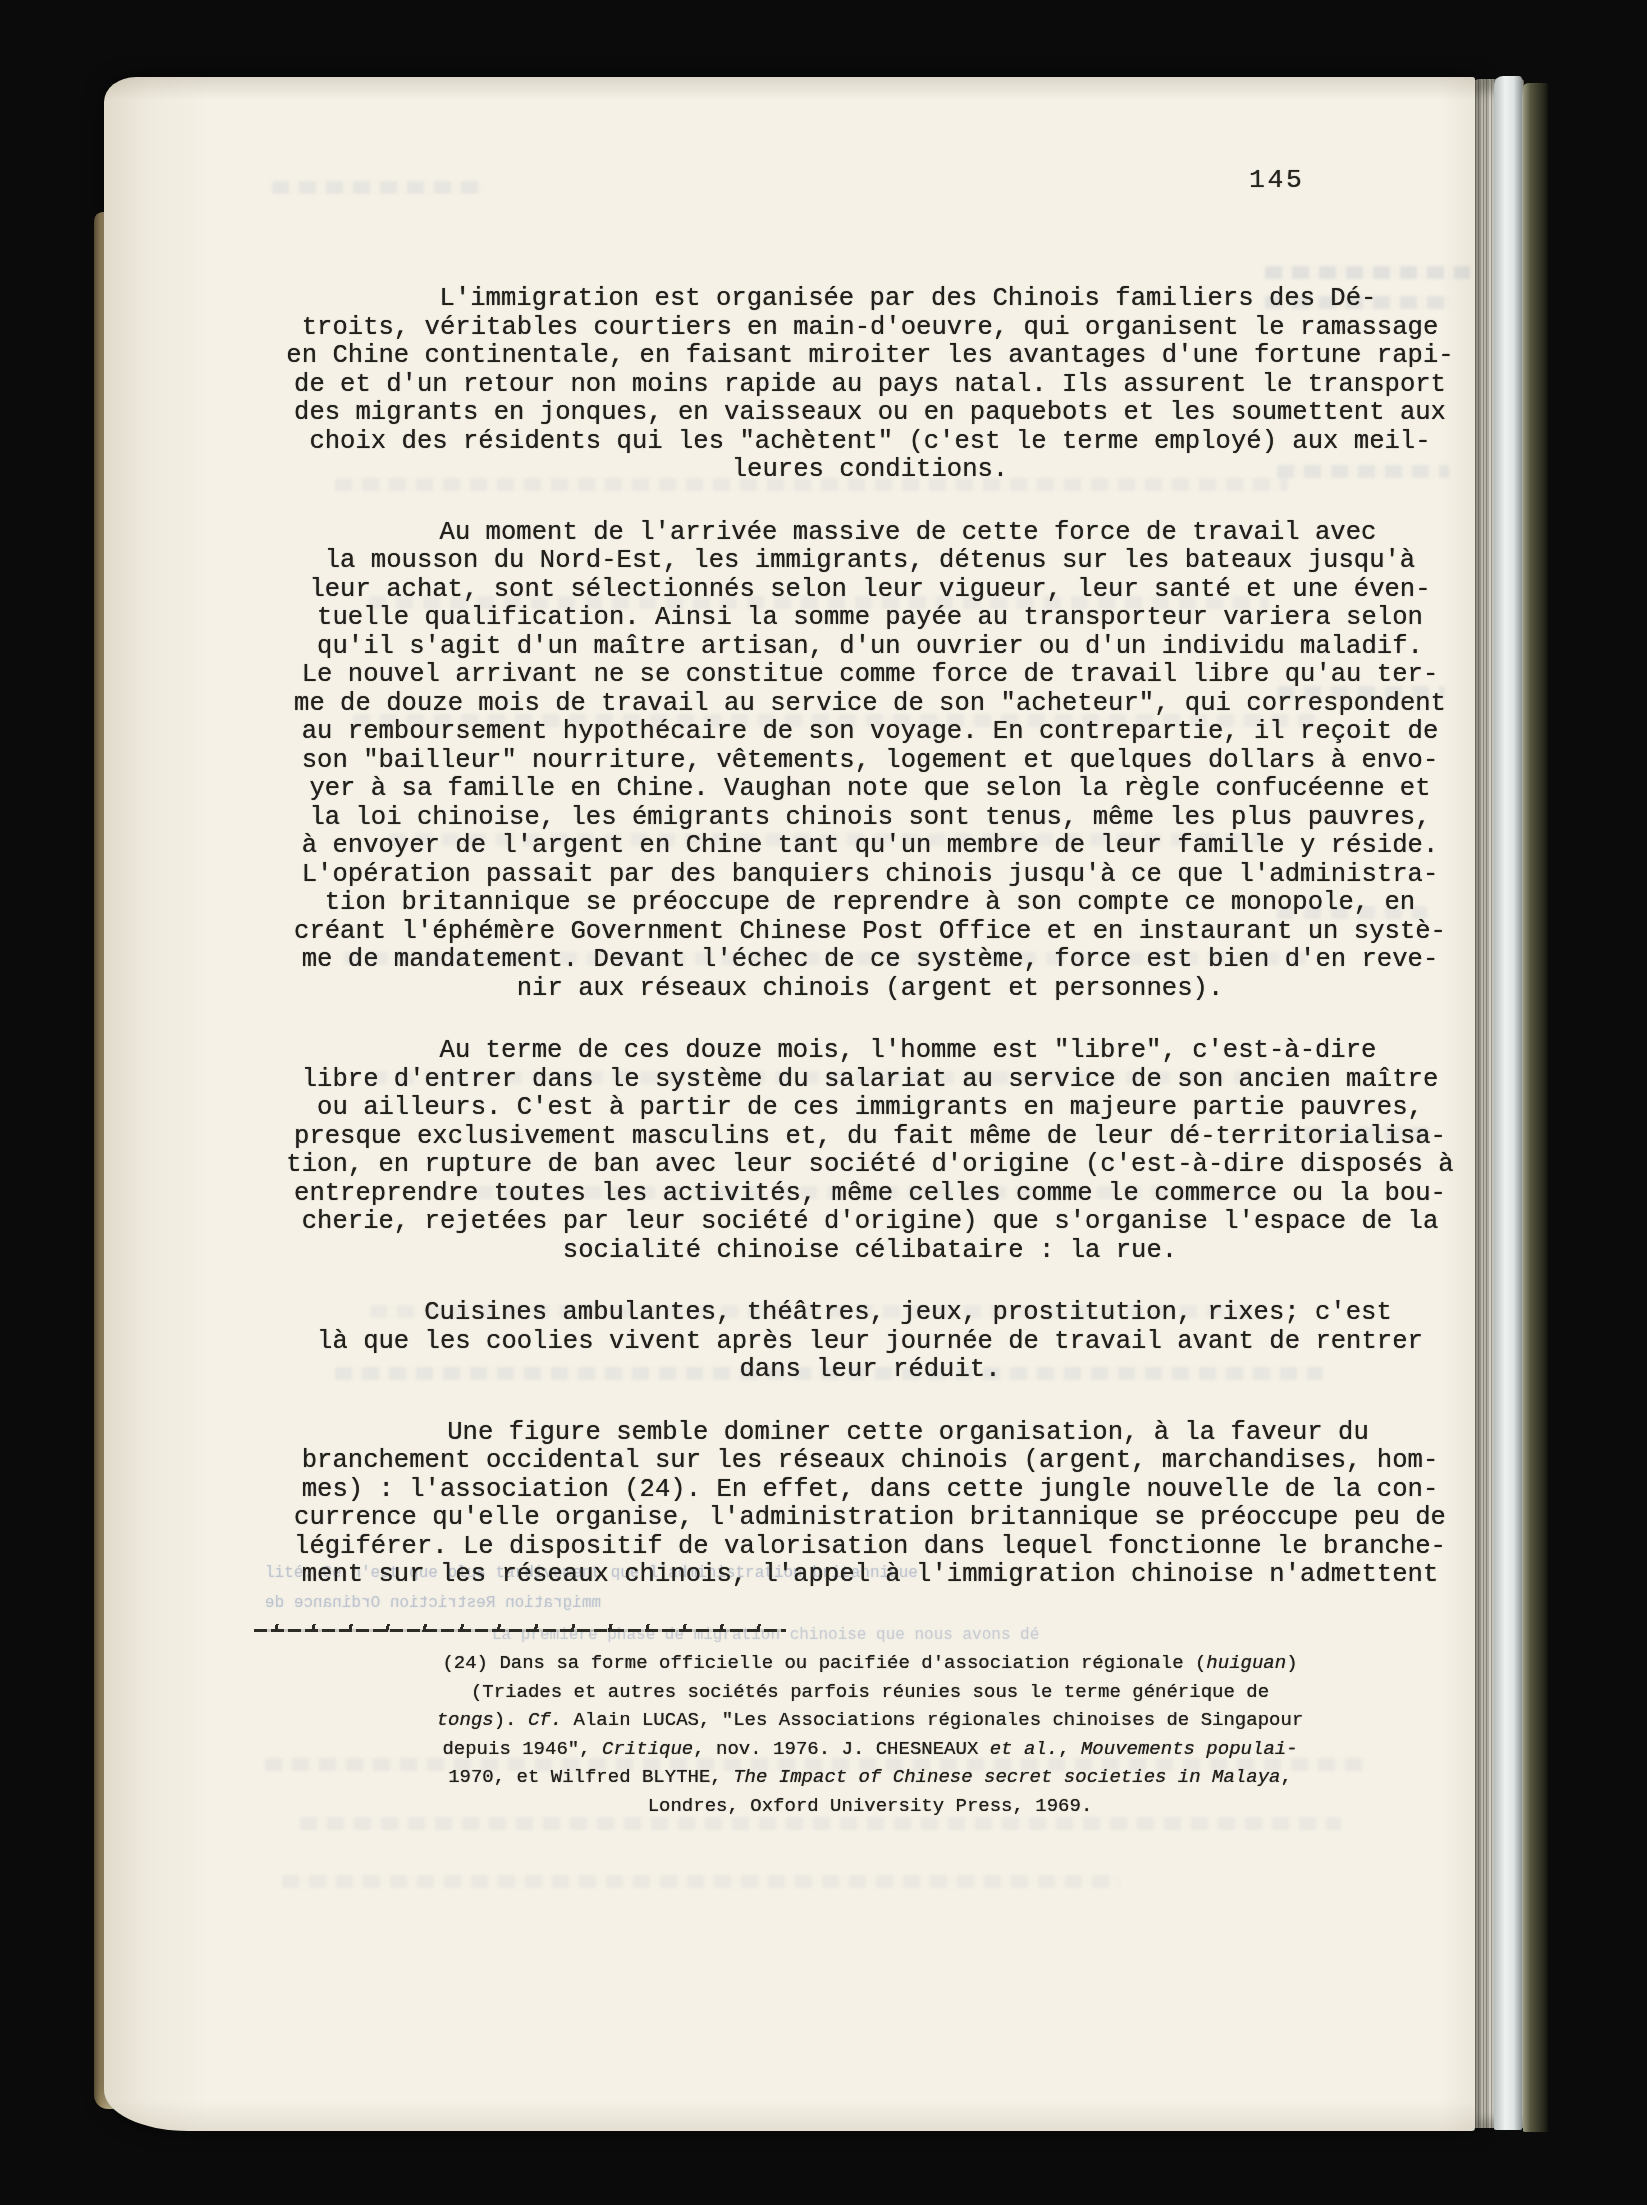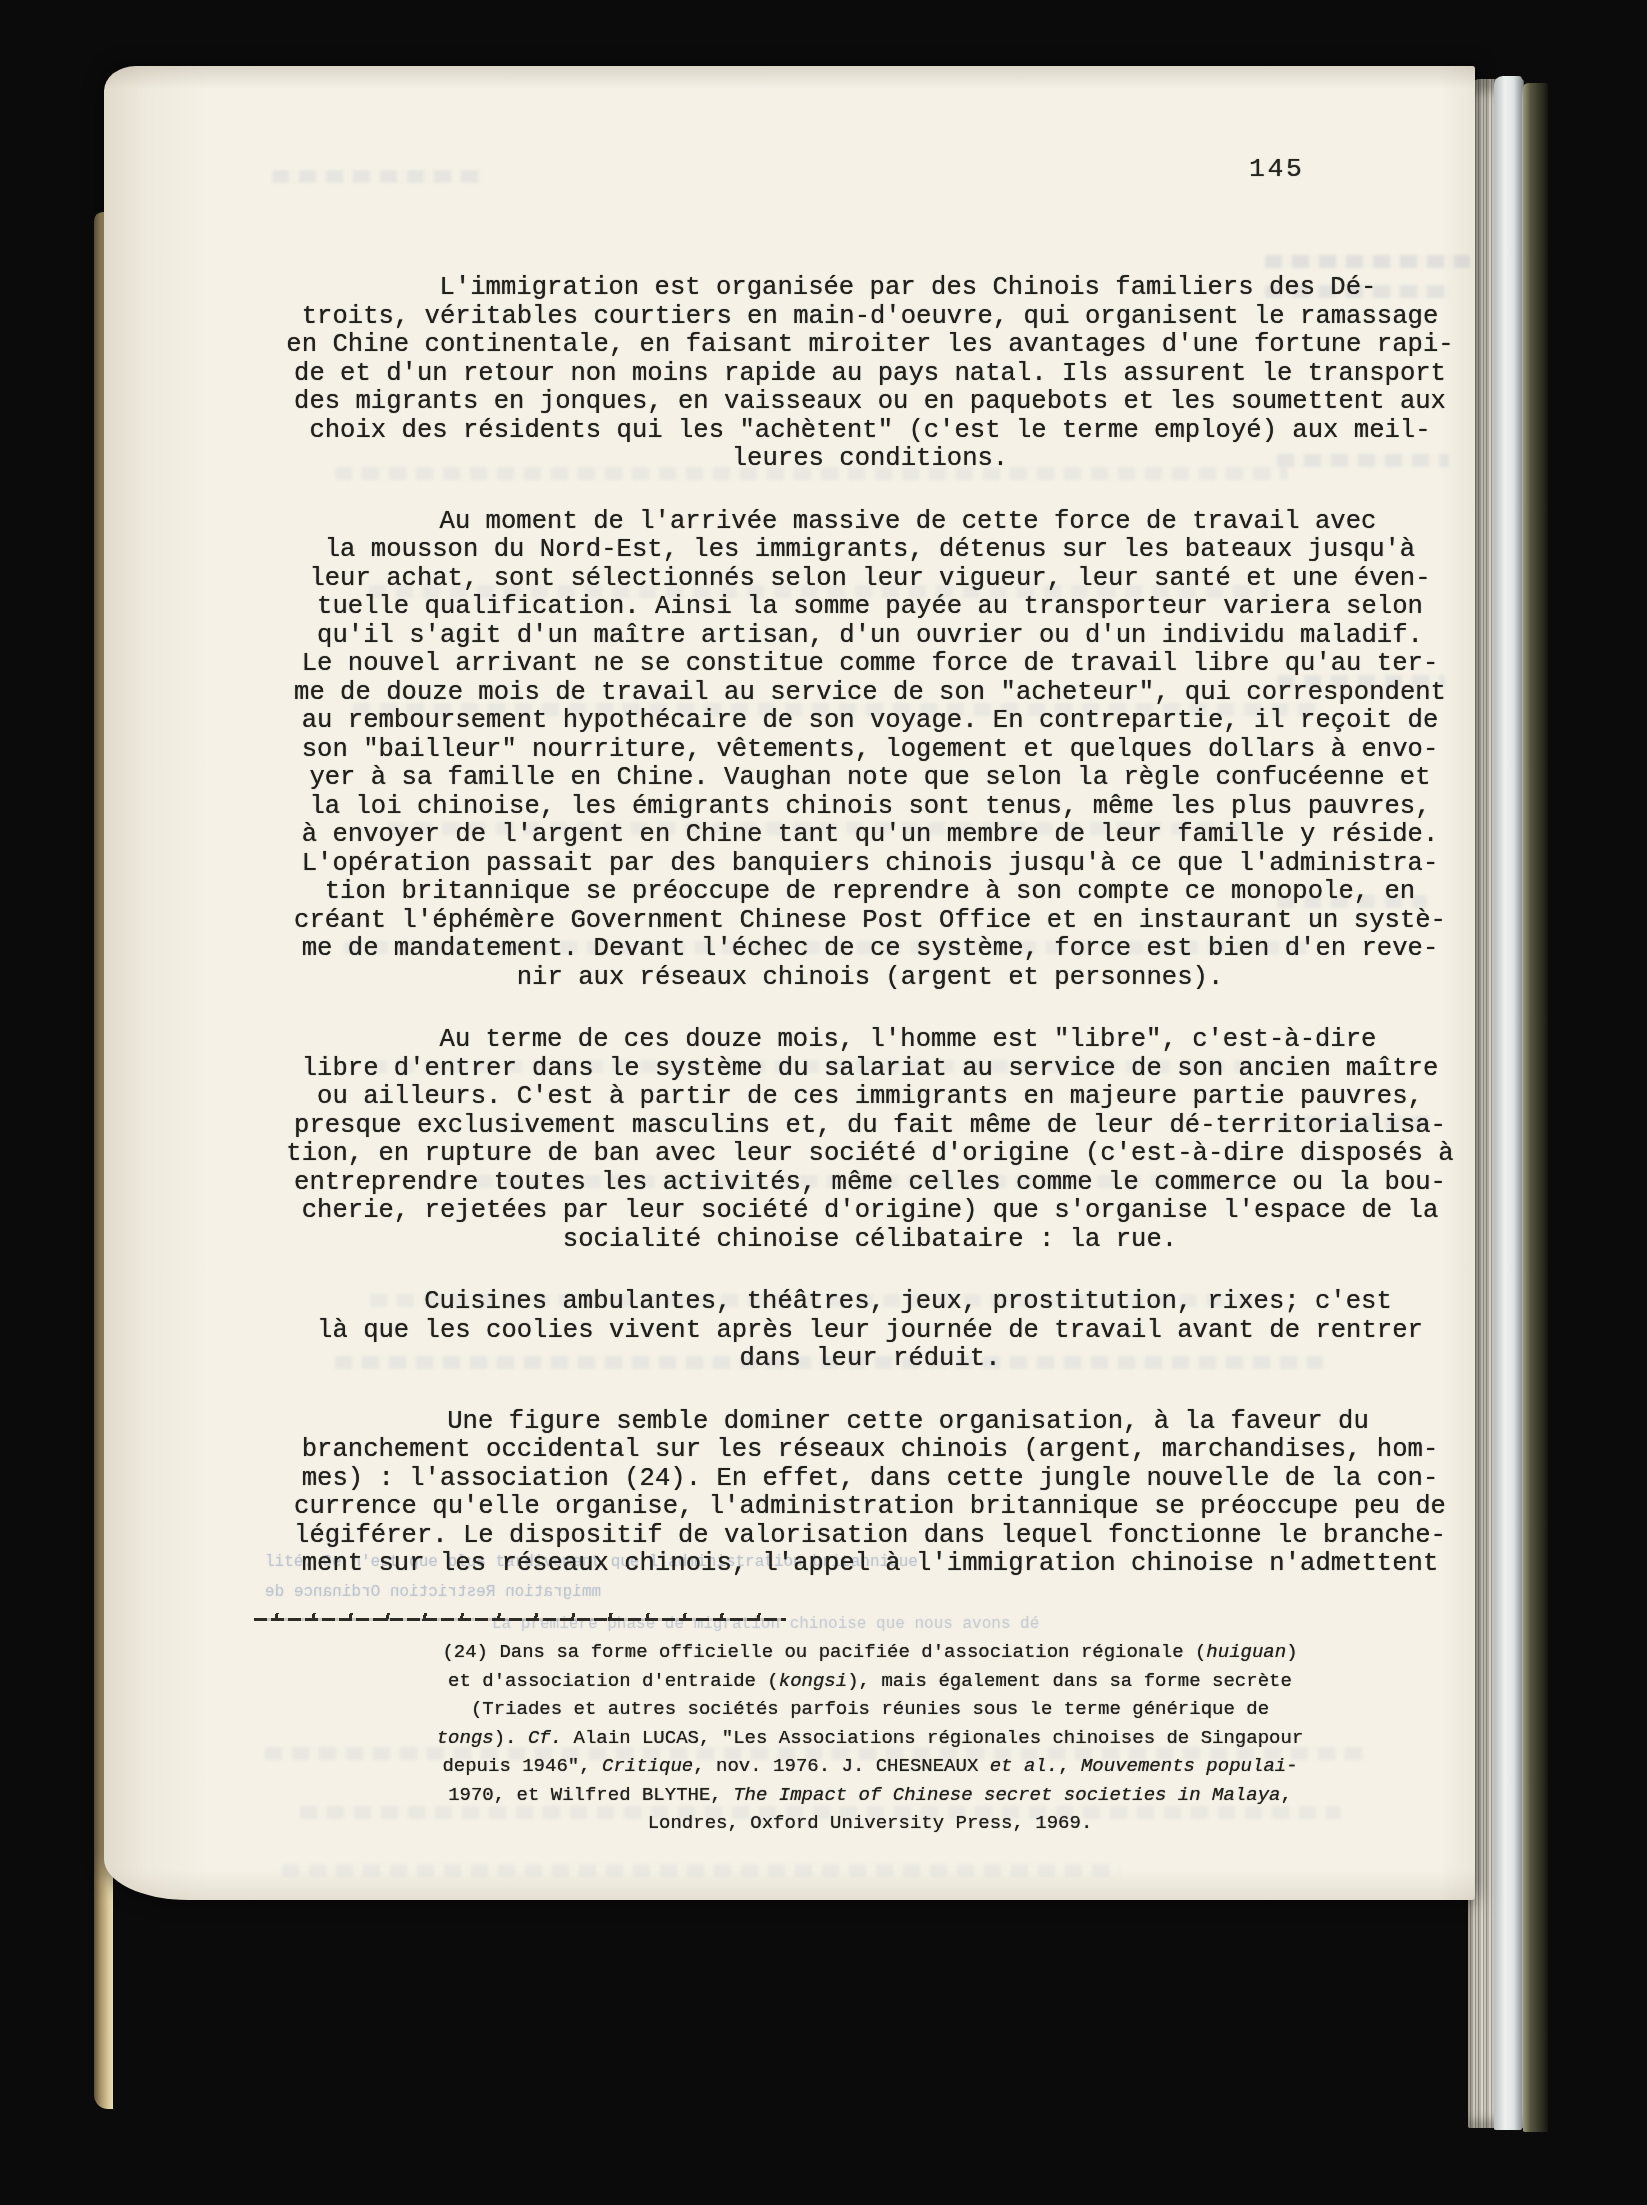--- a/index.html
+++ b/index.html
@@ -26,21 +26,21 @@
     background:linear-gradient(90deg,#b9bfbe 0%,#eef2f1 40%,#dde3e2 70%,#8e9493 100%);
     border-radius:8.8px 3.5px 1.8px 1.8px;
   }
   .cover-edge{
     position:absolute;left:1523px;top:83px;width:25px;height:2049px;z-index:1;
     background:linear-gradient(90deg,#9a9a80 0%,#55553f 30%,#2a2a1e 80%,#151510 100%);
     border-radius:5.3px 2.6px 1.8px 1.8px;
   }
   
   .page{
-    position:absolute;left:104px;top:66px;width:1371px;height:1834px;z-index:2;
+    position:absolute;left:104px;top:77px;width:1371px;height:2054px;z-index:2;
     background:
       linear-gradient(90deg,rgba(150,138,108,.22) 0,rgba(150,138,108,.07) 44px,rgba(0,0,0,0) 106px),
       linear-gradient(180deg,rgba(115,105,85,.20) 0,rgba(0,0,0,0) 23px),
       linear-gradient(0deg,rgba(140,130,105,.16) 0,rgba(0,0,0,0) 30px),
       linear-gradient(270deg,rgba(140,130,105,.10) 0,rgba(0,0,0,0) 35px),
       #f5f1e6;
     border-radius:32px 2.6px 3.5px 84px / 25px 2.6px 3.5px 41px;
     box-shadow:0 0 19.4px rgba(0,0,0,.6);
   }
   .page-number{
@@ -151,21 +151,20 @@
 dans leur réduit.</div>
     <div class="para">Une figure semble dominer cette organisation, à la faveur du
 branchement occidental sur les réseaux chinois (argent, marchandises, hom-
 mes) : l'association (24). En effet, dans cette jungle nouvelle de la con-
 currence qu'elle organise, l'administration britannique se préoccupe peu de
 légiférer. Le dispositif de valorisation dans lequel fonctionne le branche-
 ment sur les réseaux chinois, l'appel à l'immigration chinoise n'admettent</div>
     <div class="fn-separator"></div>
     <div class="footnote">
         <div class="fn-line"><span>(24) Dans sa forme officielle ou pacifiée d'association régionale (</span><span class="it">huiguan</span><span>)</span></div>
-        <div class="fn-line"><span>et d'association d'entraide (</span><span class="it">kongsi</span><span>), mais également dans sa forme secrète</span></div>
         <div class="fn-line"><span>(Triades et autres sociétés parfois réunies sous le terme générique de</span></div>
         <div class="fn-line"><span class="it">tongs</span><span>). </span><span class="it">Cf.</span><span> Alain LUCAS, "Les Associations régionales chinoises de Singapour</span></div>
         <div class="fn-line"><span>depuis 1946", </span><span class="it">Critique</span><span>, nov. 1976. J. CHESNEAUX </span><span class="it">et al.</span><span>, </span><span class="it">Mouvements populai-</span></div>
         <div class="fn-line"><span>1970, et Wilfred BLYTHE, </span><span class="it">The Impact of Chinese secret societies in Malaya</span><span>,</span></div>
         <div class="fn-line"><span>Londres, Oxford University Press, 1969.</span></div>
       </div>
   </div>
 
 </div>
 

